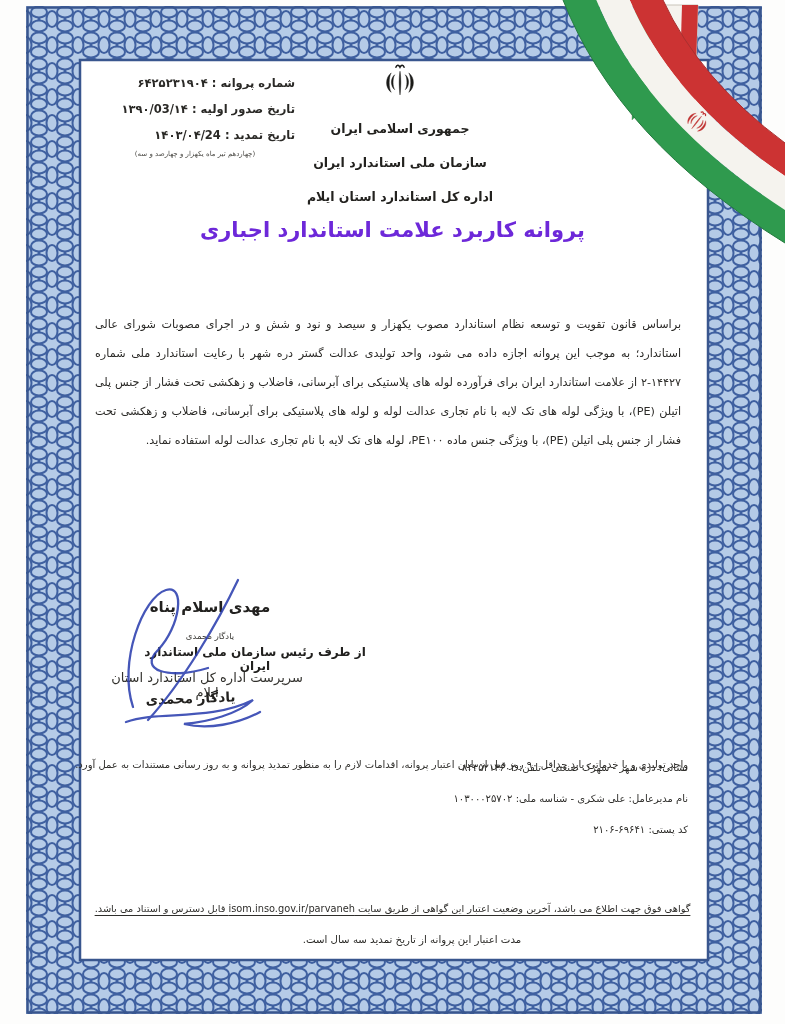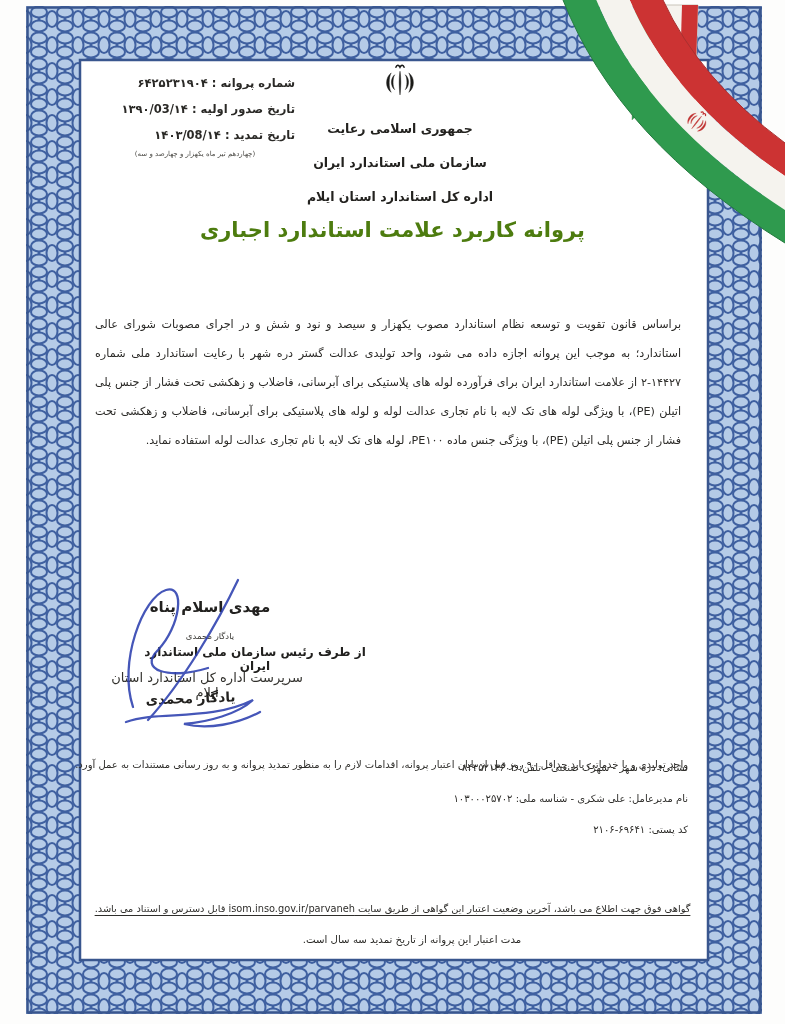--- a/index.html
+++ b/index.html
@@ -16,21 +16,21 @@
   
   #ribbon{left:555px;top:0;z-index:2;}
   
   .doc-numbers{left:95px;top:70px;width:200px;z-index:3;font-size:11.5px;font-weight:bold;line-height:26px;color:#2a2926;}
   .doc-numbers .note{font-size:7px;font-weight:normal;line-height:12px;text-align:center;color:#4a4944;letter-spacing:0;}
   
   .header-center{left:280px;top:54px;width:240px;z-index:3;}
   .header-center .emblem{display:block;margin:0 auto 6px auto;}
   .header-center .h-line{font-size:12.5px;font-weight:bold;line-height:34px;color:#23221f;}
   
-  .doc-title{left:80px;top:218px;width:625px;z-index:3;font-size:21px;font-weight:bold;color:#4d7c0f;letter-spacing:1px;}
+  .doc-title{left:80px;top:218px;width:625px;z-index:3;font-size:21px;font-weight:bold;color:#6d28d9;letter-spacing:1px;}
   
   .body-text{left:95px;top:310px;width:586px;z-index:3;font-size:11.2px;line-height:29px;text-align:justify;color:#2b2a27;}
   
   .sig-name-president{left:128px;top:598px;width:164px;z-index:3;font-size:15px;font-weight:bold;}
   .sig-name-small{left:150px;top:631px;width:120px;z-index:3;font-size:8.5px;color:#3a3935;}
   .sig-behalf{left:92px;top:645px;width:230px;z-index:3;font-size:12px;font-weight:bold;margin-left:48px;}
   .sig-deputy{left:102px;top:670px;width:210px;z-index:3;font-size:13px;font-weight:normal;color:#32312d;}
   .sig-signer{left:118px;top:690px;width:145px;z-index:3;font-size:13.5px;font-weight:bold;transform:rotate(-2deg);}
   #signature-svg{left:88px;top:572px;z-index:4;}
   
@@ -90,35 +90,35 @@
   <div>
     <span>شماره پروانه :</span>
     <span>۶۴۲۵۲۳۱۹۰۴</span>
   </div>
   <div>
     <span>تاریخ صدور اولیه :</span>
     <span>۱۳۹۰/03/۱۴</span>
   </div>
   <div>
     <span>تاریخ تمدید :</span>
-    <span>۱۴۰۳/08/۱۴</span>
+    <span>۱۴۰۳/۰۴/24</span>
   </div>
   <div class="note">(چهاردهم تیر ماه یکهزار و چهارصد و سه)</div>
 </div>
 
 <div class="abs header-center center">
   <svg class="emblem" width="44" height="52" viewBox="0 0 100 100" fill="#1a1a18" stroke="#1a1a18">
     <path d="M30,34 C16,44 16,68 30,78 C24,69 24,43 30,34 Z"></path>
     <path d="M38,38 C28,46 28,64 38,72 C33,65 33,45 38,38 Z"></path>
     <path d="M70,34 C84,44 84,68 70,78 C76,69 76,43 70,34 Z"></path>
     <path d="M62,38 C72,46 72,64 62,72 C67,65 67,45 62,38 Z"></path>
     <path d="M50,30 C52.5,44 52.5,66 50,84 C47.5,66 47.5,44 50,30 Z"></path>
     <path d="M40,22 C43,15 47,15 50,21 C53,15 57,15 60,22" stroke-width="3.5" fill="none"></path>
   </svg>
-  <div class="h-line rtl">جمهوری اسلامی رعایت</div>
+  <div class="h-line rtl">جمهوری اسلامی ایران</div>
   <div class="h-line rtl">سازمان ملی استاندارد ایران</div>
   <div class="h-line rtl">اداره کل استاندارد استان ایلام</div>
 </div>
 
 <div class="abs doc-title rtl center">پروانه کاربرد علامت استاندارد اجباری</div>
 
 <div class="abs body-text rtl">براساس قانون تقویت و توسعه نظام استاندارد مصوب یکهزار و سیصد و نود و شش و در اجرای مصوبات شورای عالی استاندارد؛ به موجب این پروانه اجازه داده می شود، واحد تولیدی عدالت گستر دره شهر با رعایت استاندارد ملی شماره ۱۴۴۲۷-۲ از علامت استاندارد ایران برای فرآورده لوله های پلاستیکی برای آبرسانی، فاضلاب و زهکشی تحت فشار از جنس پلی اتیلن (PE)، با ویژگی لوله های تک لایه با نام تجاری عدالت لوله و لوله های پلاستیکی برای آبرسانی، فاضلاب و زهکشی تحت فشار از جنس پلی اتیلن (PE)، با ویژگی جنس ماده PE۱۰۰، لوله های تک لایه با نام تجاری عدالت لوله استفاده نماید.</div>
 
 <div class="abs sig-name-president rtl center">مهدی اسلام پناه</div>
 <div class="abs sig-name-small rtl center">یادگار محمدی</div>

